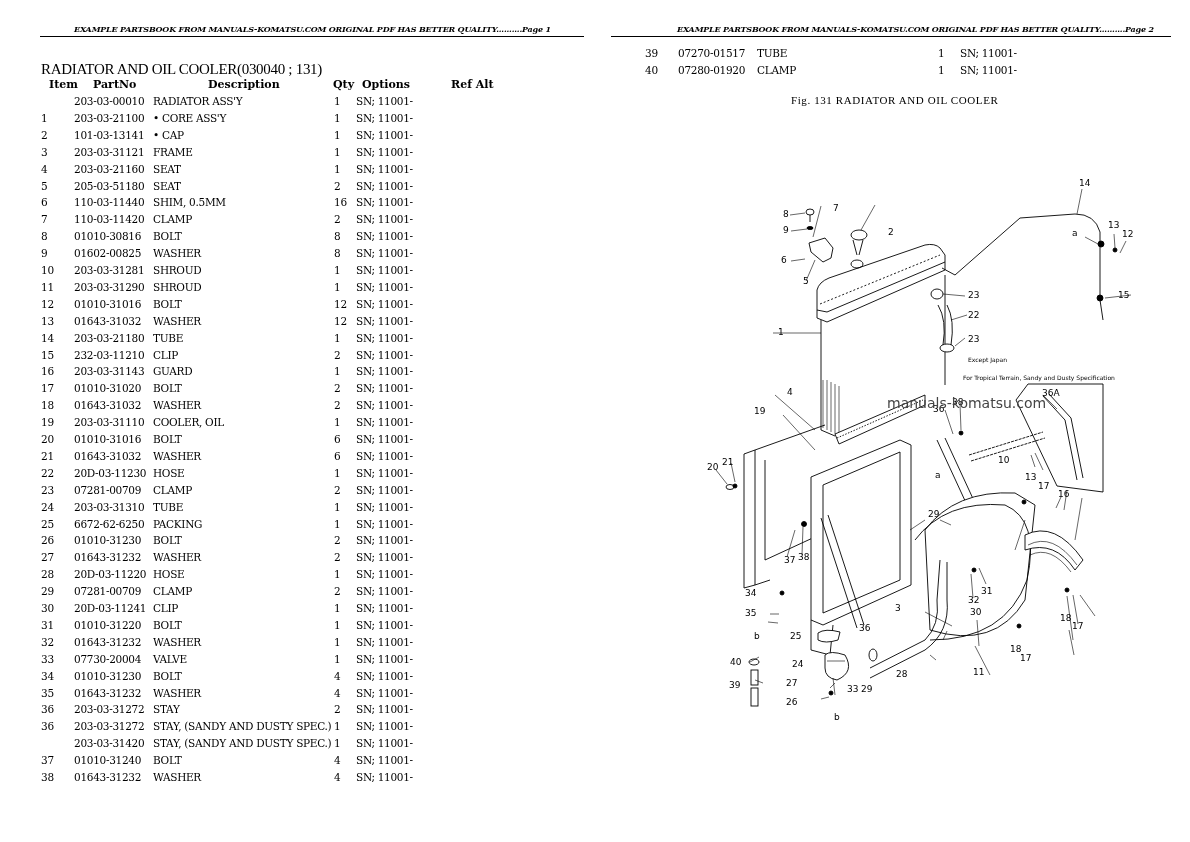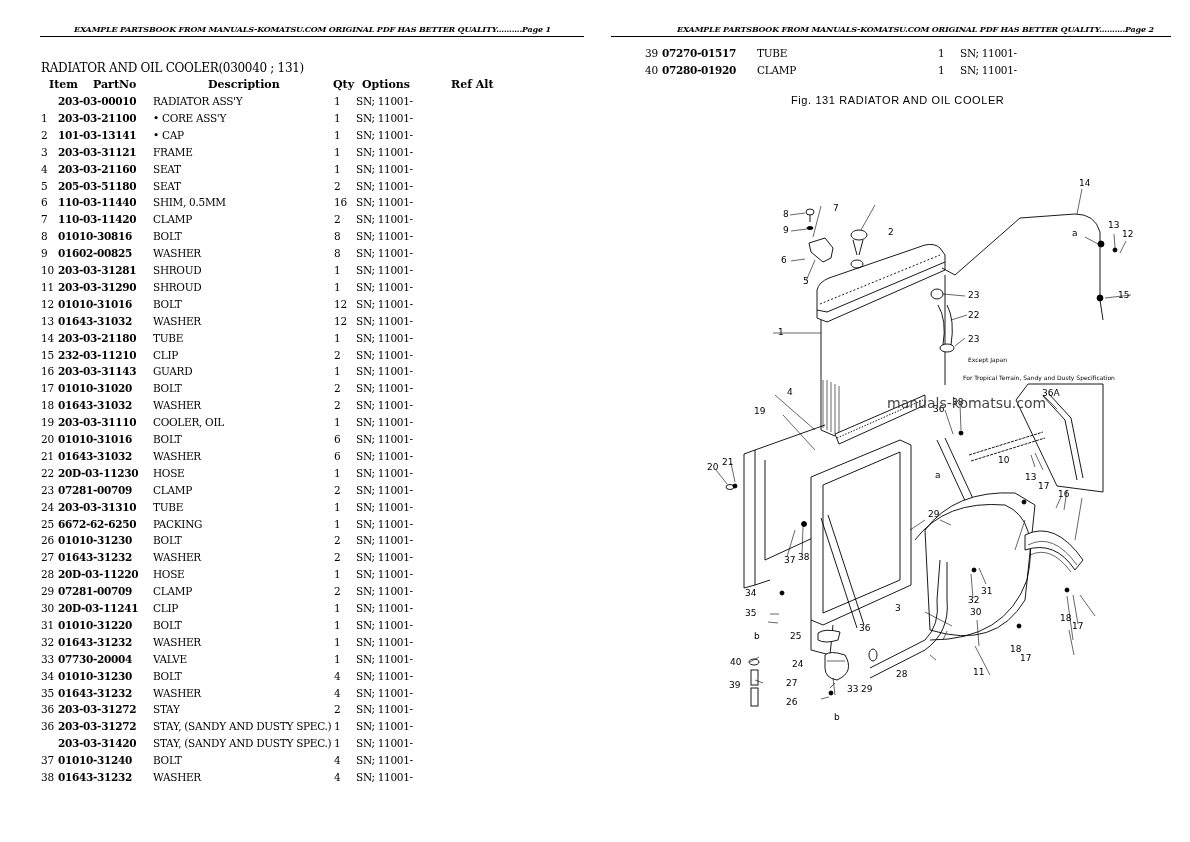--- a/index.html
+++ b/index.html
@@ -3,30 +3,30 @@
   <meta charset="utf-8">
   <style>
     html, body { margin:0; padding:0; background:#ffffff; }
     body { width:1190px; height:842px; position:relative; overflow:hidden; font-family:"DejaVu Serif", serif; color:#000; }
     .page { position:absolute; top:0; height:786px;padding-left:40px; }
     .page-left { left:0; width:595px; }
     .page-right { left:595px; width:595px; }
     .hdr { position:absolute; top:24px; font-family:"DejaVu Serif", serif; font-weight:bold; font-style:italic; font-size:8px; letter-spacing:-0.2px; white-space:nowrap; }
     .hdr-line { position:absolute; top:36px; height:1px; background:#000; }
     .title-link { position:absolute; left:41px; top:45px; font-size:11px; color:#0000ee; text-decoration:underline; white-space:nowrap; letter-spacing:-0.2px; }
-    .subtitle { position:absolute; left:41px; top:61px; font-size:12px; white-space:nowrap; letter-spacing:-0.3px; }
+    .subtitle { position:absolute; left:41px; top:61px; font-size:15px; white-space:nowrap; letter-spacing:-0.3px;font-family:Liberation Serif, serif; }
     .th { position:absolute; top:78px; font-size:11px; font-weight:bold; white-space:nowrap; }
     .row { position:absolute; height:17px; font-size:10.5px; white-space:nowrap; letter-spacing:-0.3px; }
     .row span { position:absolute; top:0; }
     .c-item { left:0; }
-    .c-part { left:17px;font-weight:bold; }
+    .c-part { left:33px; }
     .c-desc { left:112px; }
     .c-qty { left:293px; }
     .c-opt { left:315px; }
-    .fig-title { position:absolute; left:196px; top:94px; font-family:Liberation Sans, sans-serif; font-size:11px; letter-spacing:0.6px; white-space:nowrap; }
+    .fig-title { position:absolute; left:196px; top:94px; font-family:Liberation Serif, serif; font-size:11px; letter-spacing:0.6px; white-space:nowrap; }
     .diagram { position:absolute; left:0; top:0; width:595px; height:842px; }
     .lbl { font-family:"DejaVu Sans", sans-serif; font-size:9px; fill:#000; }
     .lbl-sm { font-family:"DejaVu Sans", sans-serif; font-size:6px; fill:#000; }
     .wm { font-family:"DejaVu Sans", sans-serif; font-size:14px; fill:#444; }
   </style>
 </head>
 <body>
 
 <div class="page page-left">
   <div class="hdr" style="left:74px;">

